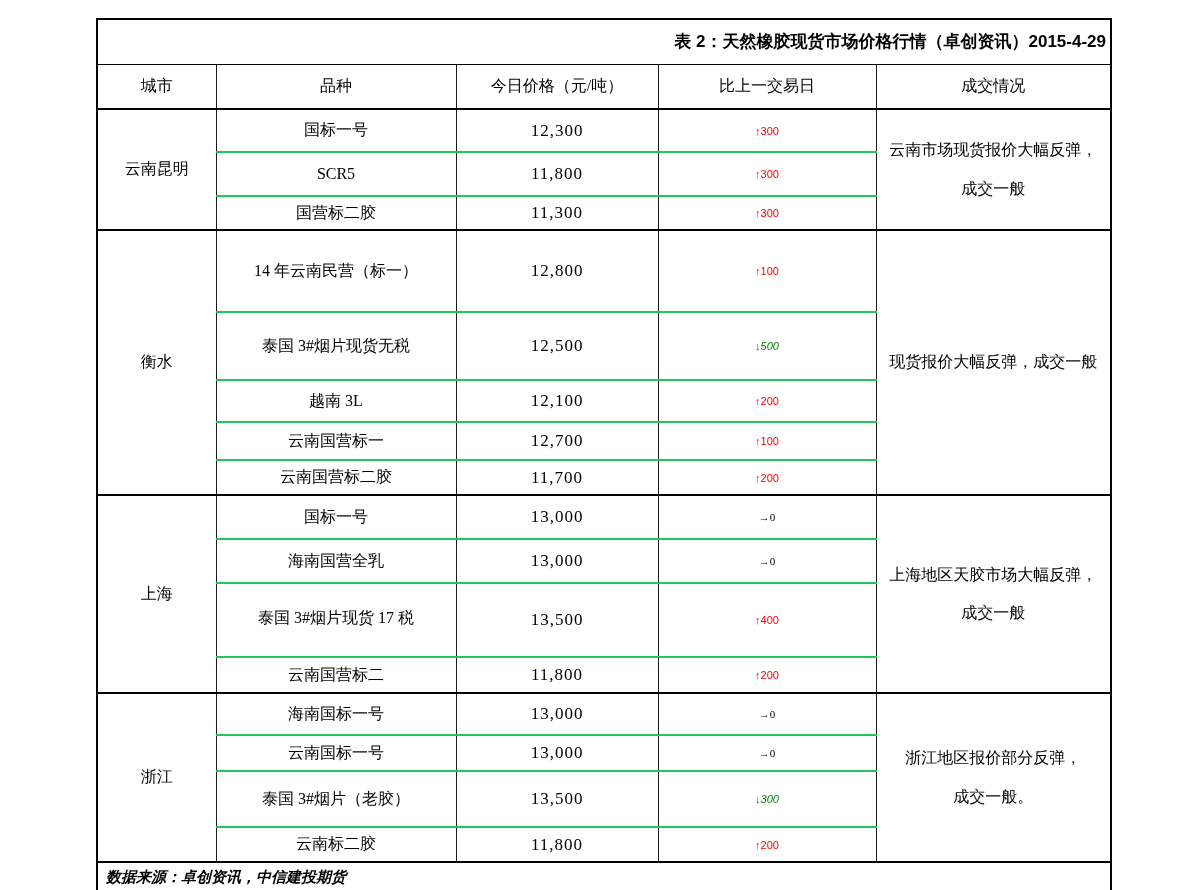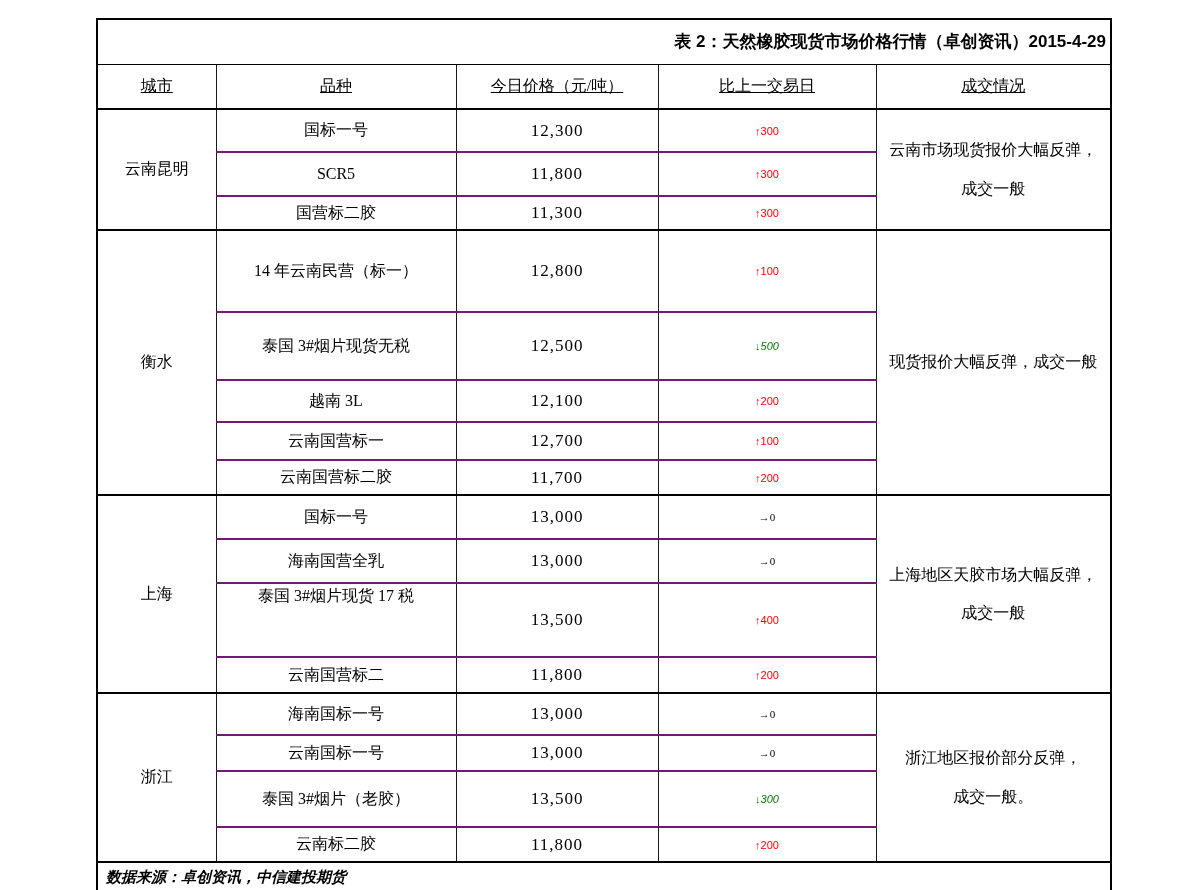--- a/index.html
+++ b/index.html
@@ -33,33 +33,33 @@
     overflow: hidden;
   }
   tr.title-row td {
     text-align: right;
     font-family: "Liberation Sans", "DejaVu Sans", sans-serif;
     font-weight: bold;
     font-size: 17px;
     padding-left: 6px;
     border-bottom: 1px solid #000000;
   }
-  tr.header-row td { border-bottom: 2px solid #000000; text-decoration: underline; }
-  tr.row-mid td { border-top: 2px solid #701a75; text-align: center; }
+  tr.header-row td { border-bottom: 2px solid #000000; }
+  tr.row-mid td { border-top: 2px solid #22c55e; text-align: center; }
   tr.section-start td { border-top: 2px solid #000000; }
   td.price-cell { font-size: 17px; letter-spacing: 1px; }
   td.change-cell { font-size: 11px; margin-top: 28px; }
   td.change-cell.up, td.change-cell.down {
     font-family: "Liberation Sans", "DejaVu Sans", sans-serif;
   }
   .up   { color: var(--up-color, #ff0000); }
   .down { color: var(--down-color, #008000); font-style: italic; }
   .flat { color: var(--flat-color, #000000); }
   td.remark-cell { line-height: 2.4; font-size: 16px; }
-  td.vtop { vertical-align: top; padding-top: 2px; }
+  td.vtop { vertical-align: top; padding-top: 24px; }
   tr.footer-row td {
     border-top: 2px solid #000000;
     text-align: left;
     vertical-align: top;
     font-weight: bold;
     font-style: italic;
     font-size: 15px;
     padding: 5px 8px;
   }
 </style>

